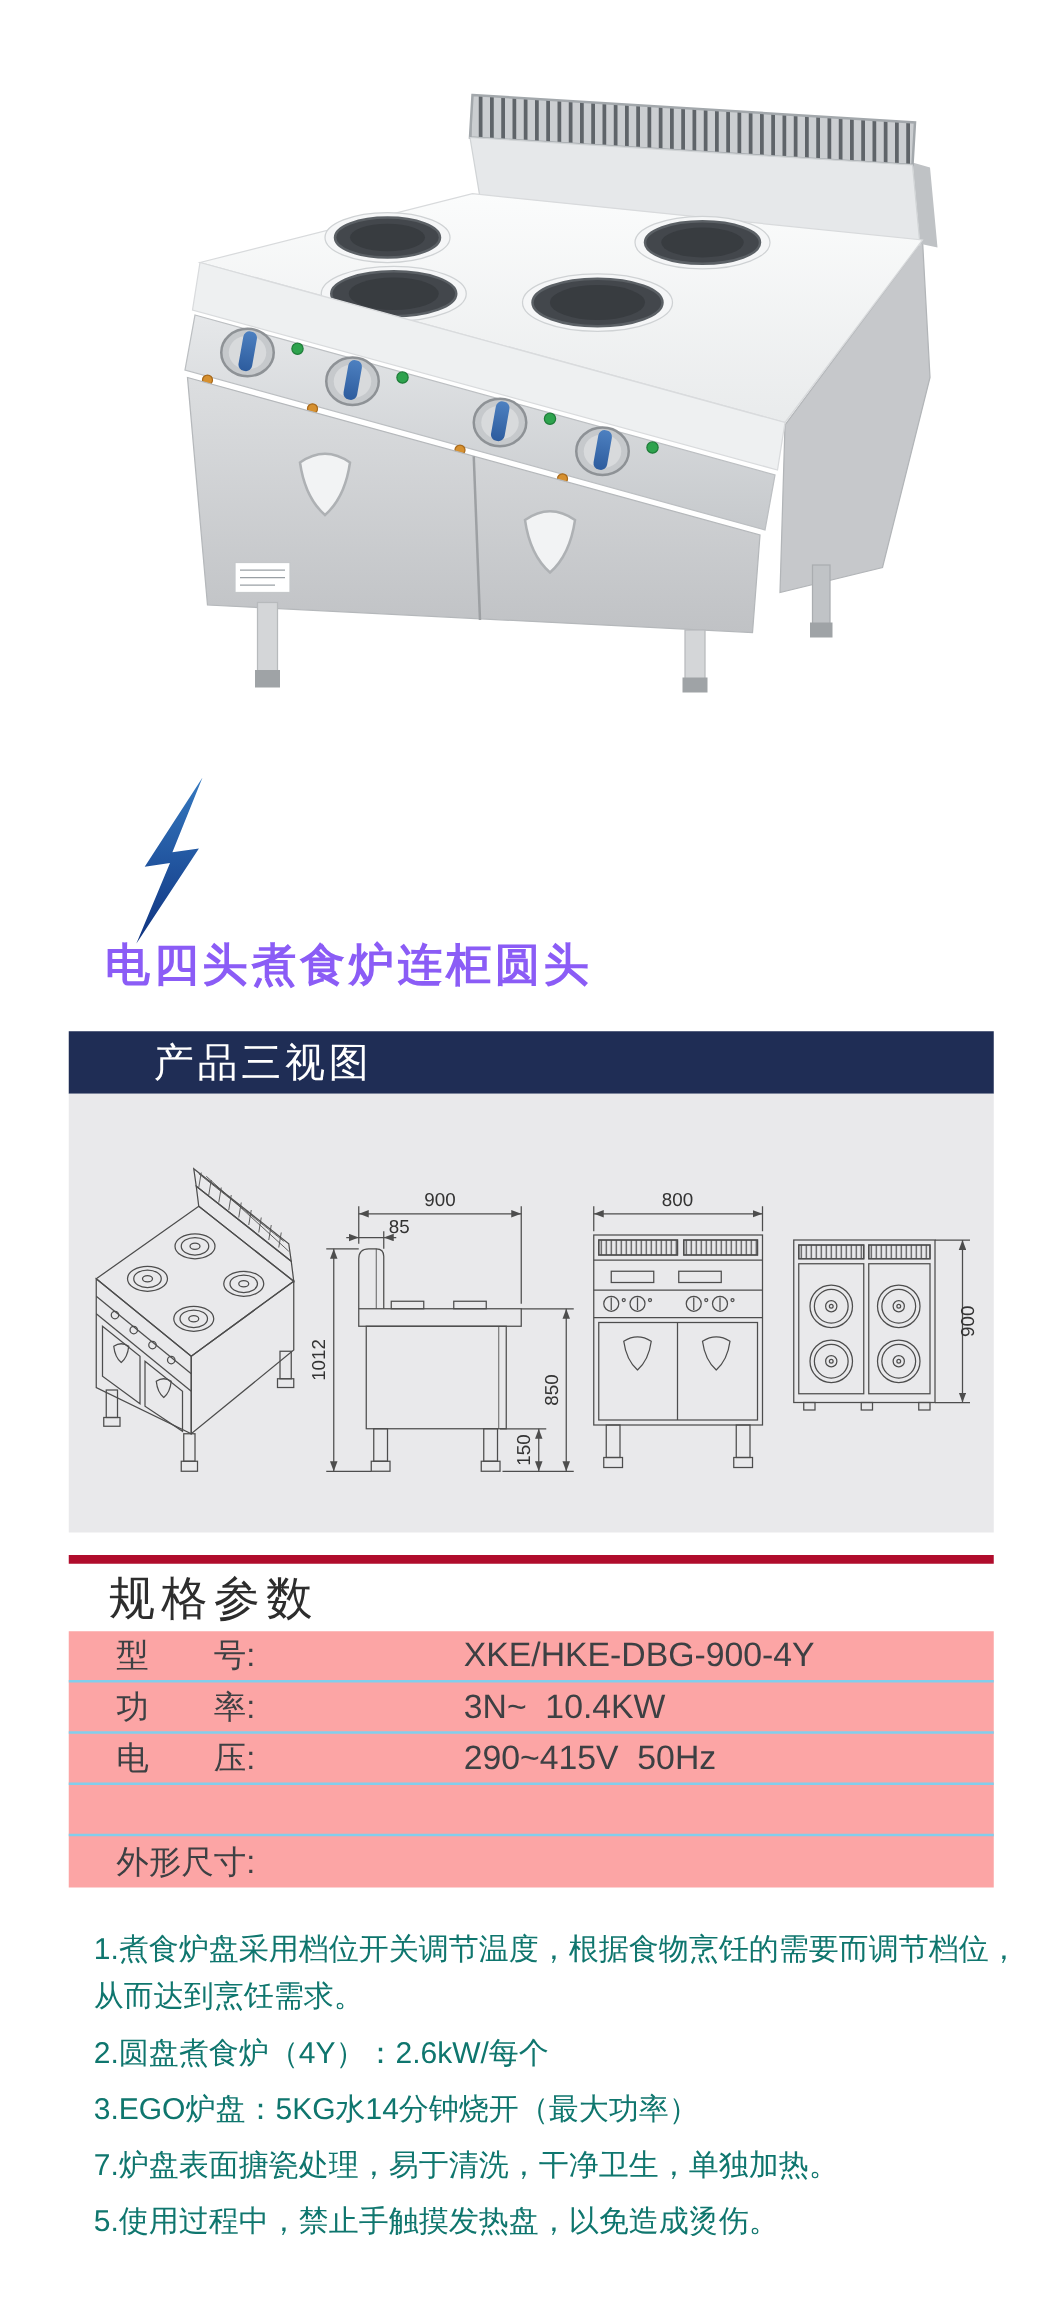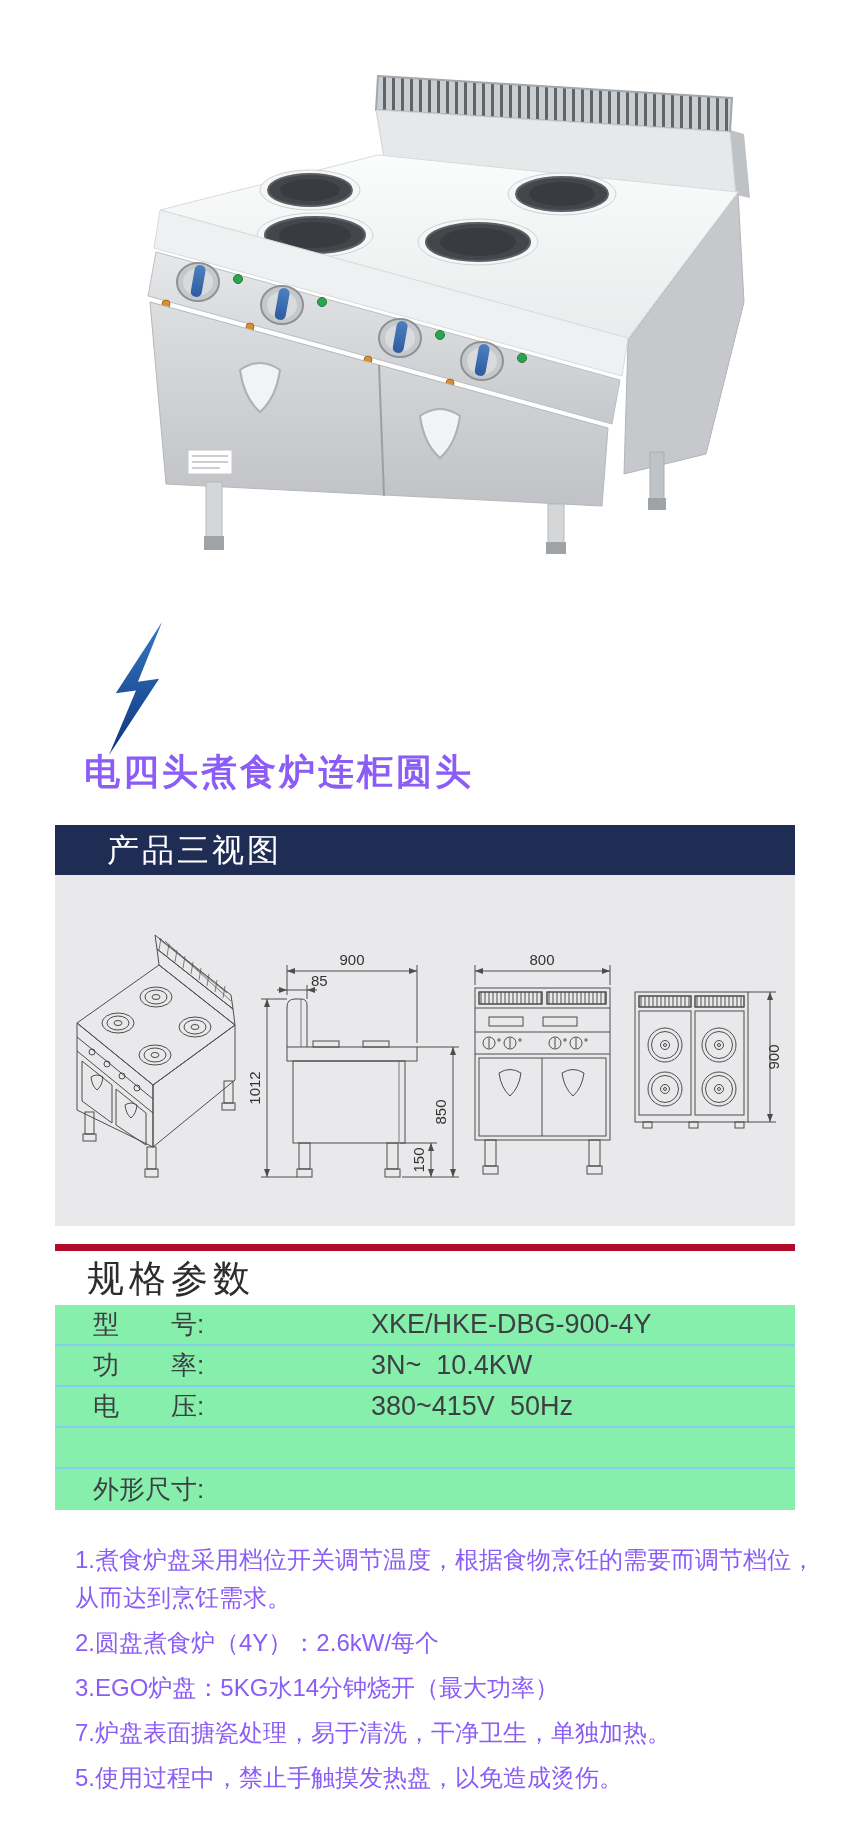--- a/index.html
+++ b/index.html
@@ -11,52 +11,52 @@
   
   #page-title{
     left:84px;top:748px;font-size:36px;font-weight:bold;color:#8b5cf6;letter-spacing:3px;
   }
   
   #views-bar{
     left:55px;top:825px;width:740px;height:50px;background:#1f2d55;
   }
   #views-bar .bar-label{
     color:#ffffff;font-size:32px;letter-spacing:3px;font-weight:400;
-    line-height:50px;padding-left:52px;display:block;
+    line-height:50px;padding-left:68px;display:block;
   }
   
   #drawings-panel{
     left:55px;top:875px;width:740px;height:351px;background:#e9e9eb;
   }
   
   #red-divider{
     left:55px;top:1244px;width:740px;height:7px;background:#b00c2c;
   }
   
   #specs-heading{
     left:87px;top:1254px;font-size:37px;font-weight:400;color:#2d2d2d;letter-spacing:5px;
   }
   
   #spec-table{
-    left:55px;top:1305px;width:740px;background:#86efac;
+    left:55px;top:1305px;width:740px;background:#fca5a5;
   }
   .spec-row{
     height:41px;display:flex;align-items:center;position:relative;
     border-bottom:2px solid #82ceec;box-sizing:border-box;
   }
   .spec-row:last-child{border-bottom:none;}
   .spec-label{
     position:absolute;left:38px;font-size:26px;color:#3d4043;white-space:pre;
   }
   .spec-value{
     position:absolute;left:281px;font-size:27px;color:#3d4043;white-space:pre;margin-left:35px;
   }
   
   #notes{
-    left:75px;top:1541px;width:748px;font-size:24px;line-height:38px;color:#8b5cf6;
+    left:75px;top:1541px;width:748px;font-size:24px;line-height:38px;color:#0f766e;
   }
   .note-item{margin:0 0 7px 0;}
   svg text{font-family:"Liberation Sans","DejaVu Sans",sans-serif;}
   .dim-text{font-size:15px;fill:#333333;}
 </style>
 </head>
 <body>
 
 <svg class="abs" style="left:110px;top:30px;" width="650" height="525" viewBox="0 0 650 525">
   <defs>
@@ -380,21 +380,21 @@
   <div class="spec-row">
     <span class="spec-label">型　　号:</span>
     <span class="spec-value">XKE/HKE-DBG-900-4Y</span>
   </div>
   <div class="spec-row">
     <span class="spec-label">功　　率:</span>
     <span class="spec-value">3N~  10.4KW</span>
   </div>
   <div class="spec-row">
     <span class="spec-label">电　　压:</span>
-    <span class="spec-value">380~415V  50Hz</span>
+    <span class="spec-value">290~415V  50Hz</span>
   </div>
   <div class="spec-row">
     <span class="spec-label"></span>
     <span class="spec-value"></span>
   </div>
   <div class="spec-row">
     <span class="spec-label">外形尺寸:</span>
   </div>
 </div>
 

